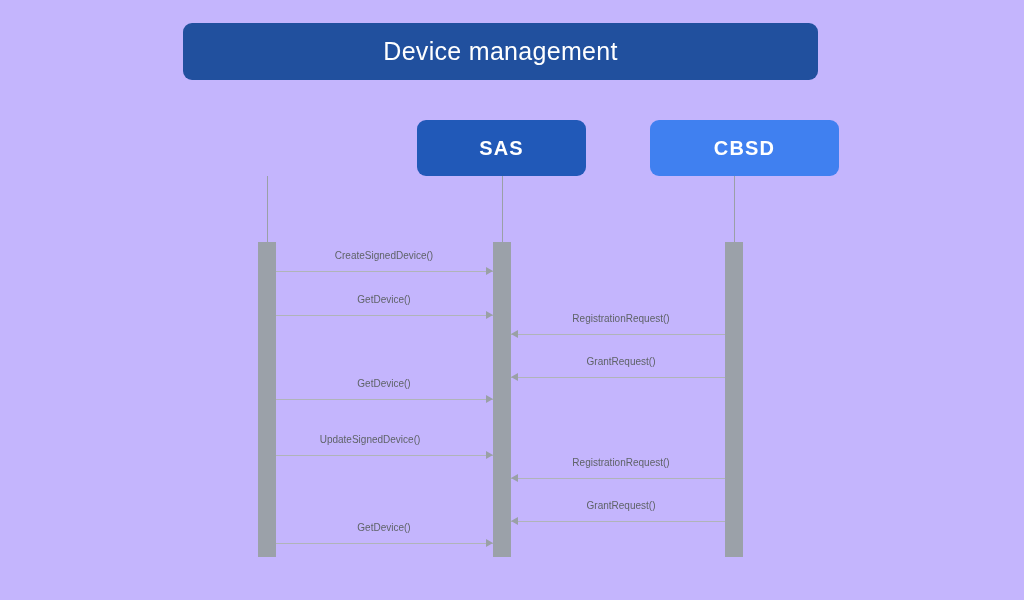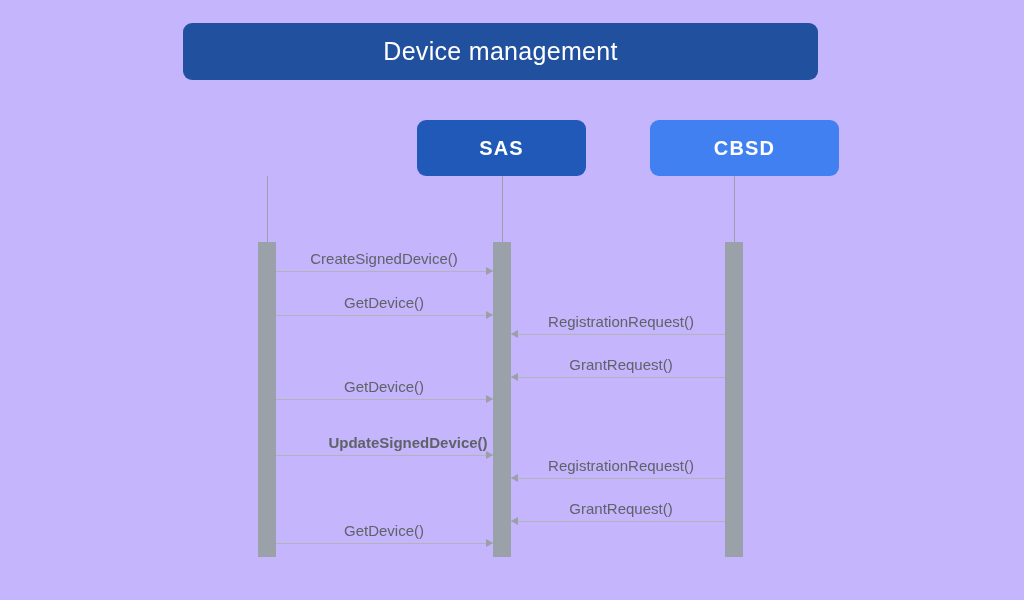--- a/index.html
+++ b/index.html
@@ -87,21 +87,21 @@
     border-bottom: 4px solid transparent;
     border-left: 7px solid #9aa0a6;
   }
   .msg-arrow.left {
     border-top: 4px solid transparent;
     border-bottom: 4px solid transparent;
     border-right: 7px solid #9aa0a6;
   }
   .msg-label {
     position: absolute;
-    font-size: 15px;
+    font-size: 10px;
     color: #5f6368;
     white-space: nowrap;
     text-align: right;
     transform: translateX(-50%);
   }
 </style>
 </head>
 <body>
 
 <div id="canvas">
@@ -138,21 +138,21 @@
   <div class="msg-arrow left" style="left:511px; top:330px;"></div>
 
   <div class="msg-label" style="left:621px; top:356px;">GrantRequest()</div>
   <div class="msg-line" style="left:511px; top:377px; width:214px;"></div>
   <div class="msg-arrow left" style="left:511px; top:373px;"></div>
 
   <div class="msg-label" style="left:384px; top:378px;">GetDevice()</div>
   <div class="msg-line" style="left:276px; top:399px; width:217px;"></div>
   <div class="msg-arrow right" style="left:486px; top:395px;"></div>
 
-  <div class="msg-label" style="left:408px; top:434px;font-weight:bold;">UpdateSignedDevice()</div>
+  <div class="msg-label" style="left:370px; top:434px;">UpdateSignedDevice()</div>
   <div class="msg-line" style="left:276px; top:455px; width:217px;"></div>
   <div class="msg-arrow right" style="left:486px; top:451px;"></div>
 
   <div class="msg-label" style="left:621px; top:457px;">RegistrationRequest()</div>
   <div class="msg-line" style="left:511px; top:478px; width:214px;"></div>
   <div class="msg-arrow left" style="left:511px; top:474px;"></div>
 
   <div class="msg-label" style="left:621px; top:500px;">GrantRequest()</div>
   <div class="msg-line" style="left:511px; top:521px; width:214px;"></div>
   <div class="msg-arrow left" style="left:511px; top:517px;"></div>

